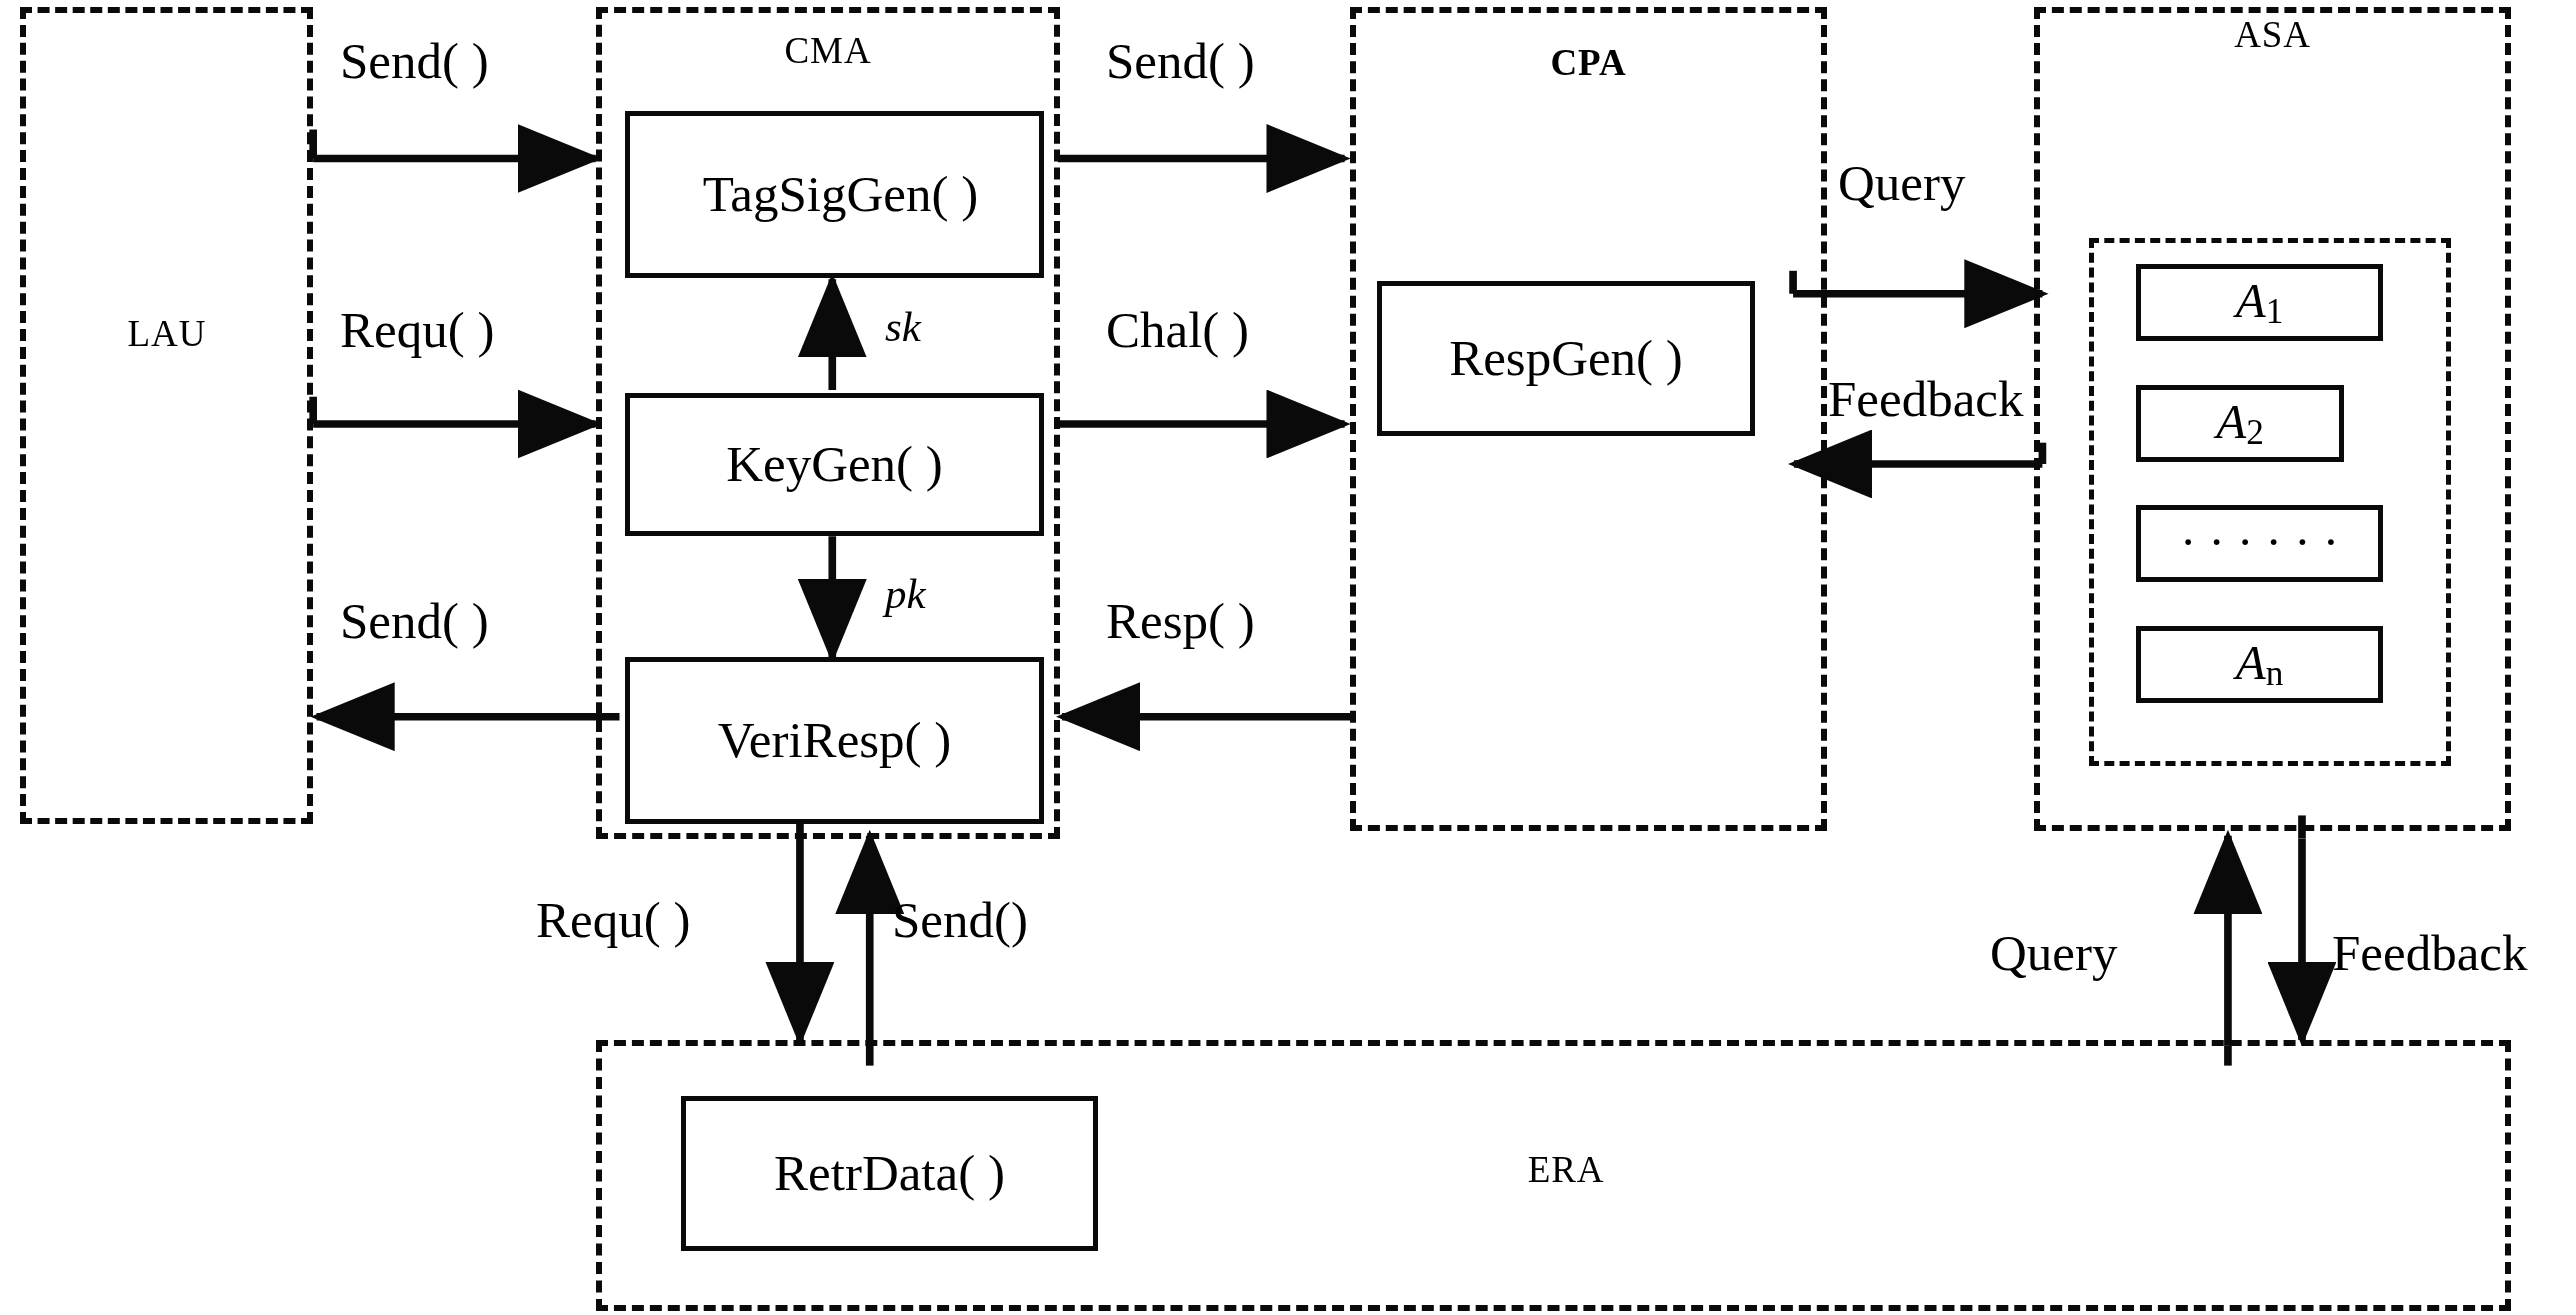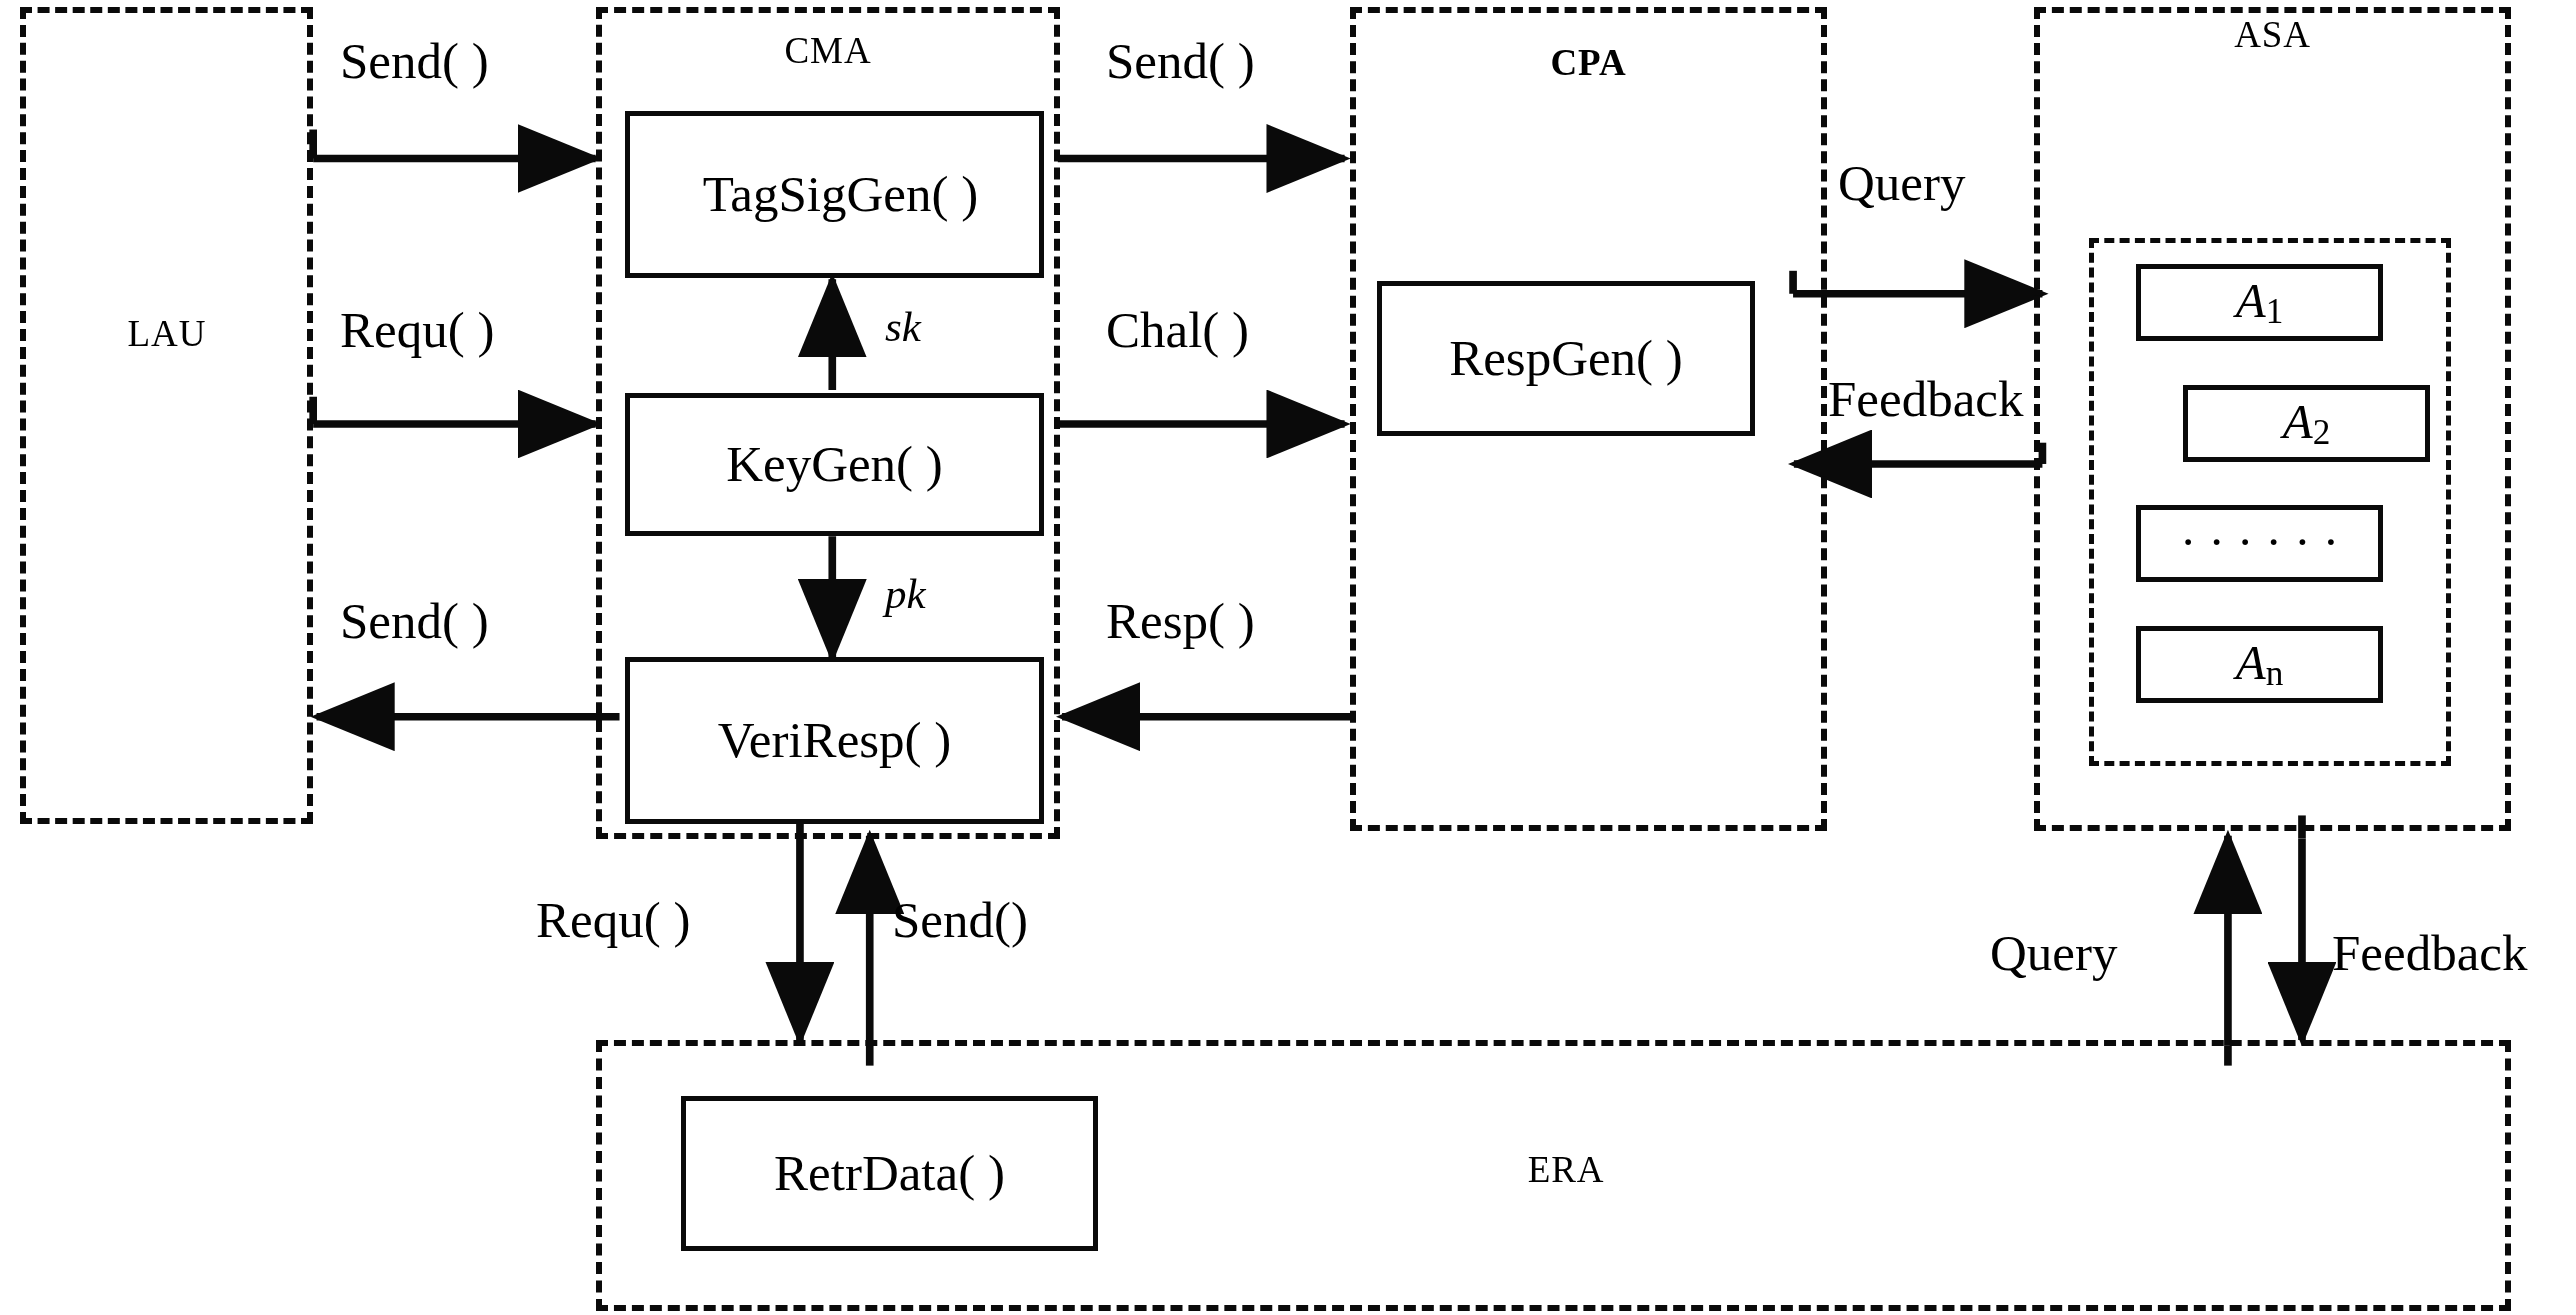--- a/index.html
+++ b/index.html
@@ -113,21 +113,21 @@
   <div class="grp" style="left:2034px;top:6.8px;width:477px;height:824px;"></div>
   <div class="grp-title" style="left:2034px;top:16px;width:477px;">ASA</div>
 
   <div class="grp-inner" style="left:2089px;top:238px;width:362px;height:528px;"></div>
 
   <div class="box small" style="left:2136px;top:264px;width:247px;height:77px;">
     <span>
       <span class="aitem">A</span><span class="sub">1</span>
     </span>
   </div>
-  <div class="box small" style="left:2136px;top:385px;width:247px;height:77px;margin-left:47px;">
+  <div class="box small" style="left:2136px;top:385px;width:208px;height:77px;">
     <span>
       <span class="aitem">A</span><span class="sub">2</span>
     </span>
   </div>
   <div class="box small" style="left:2136px;top:505px;width:247px;height:77px;">
     <span>
       <span>· · · · · ·</span><span class="sub"></span>
     </span>
   </div>
   <div class="box small" style="left:2136px;top:626px;width:247px;height:77px;">

